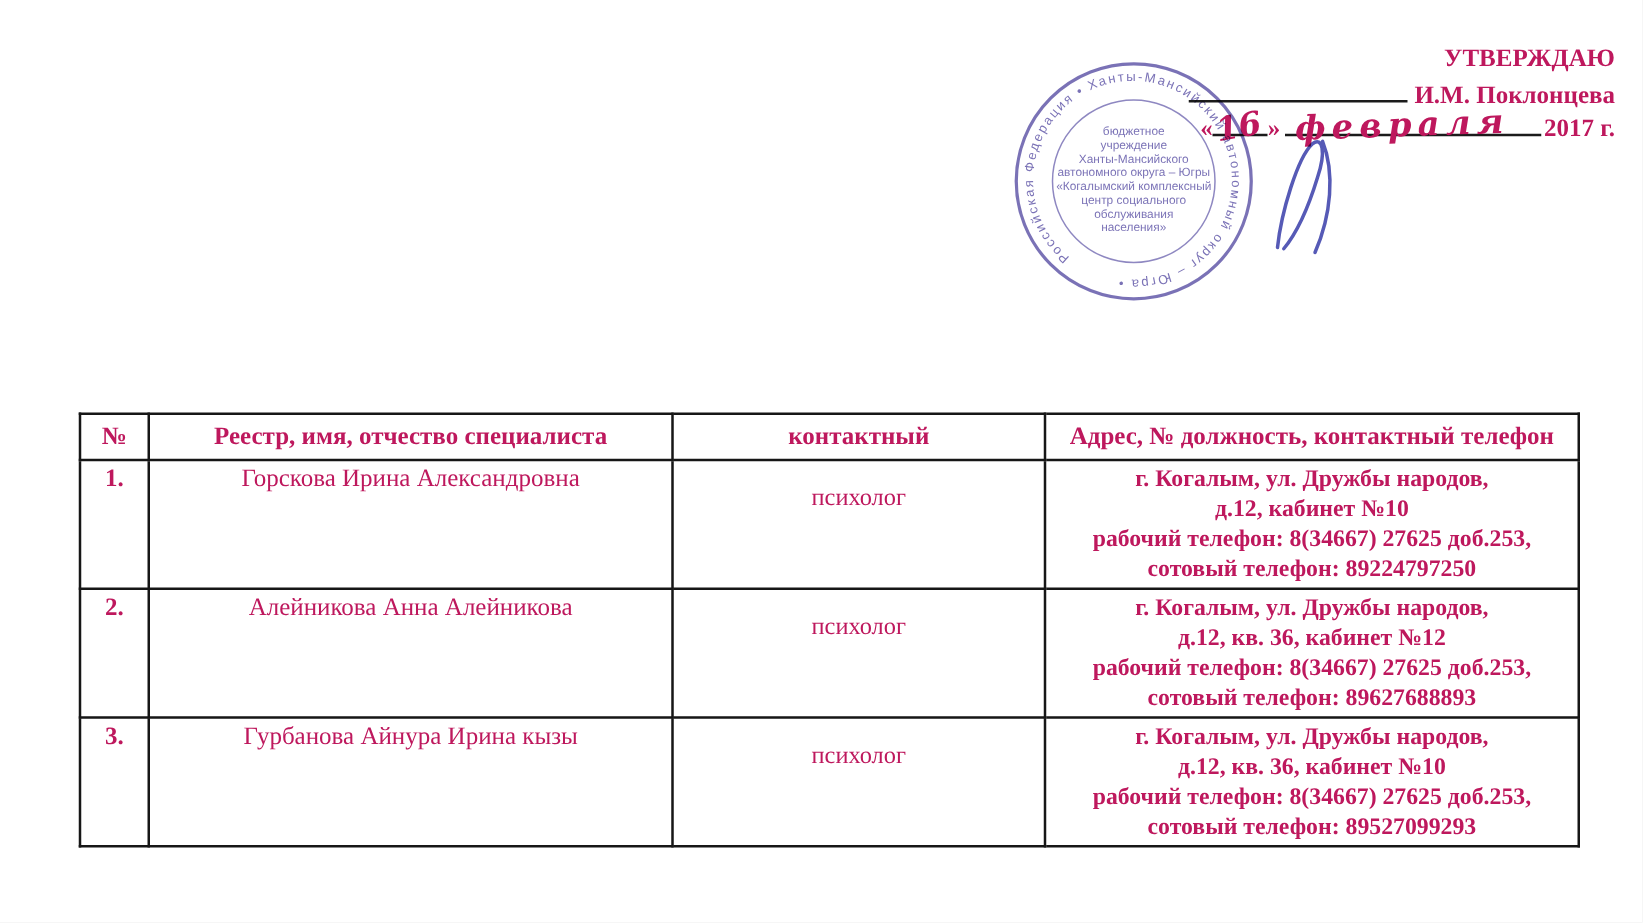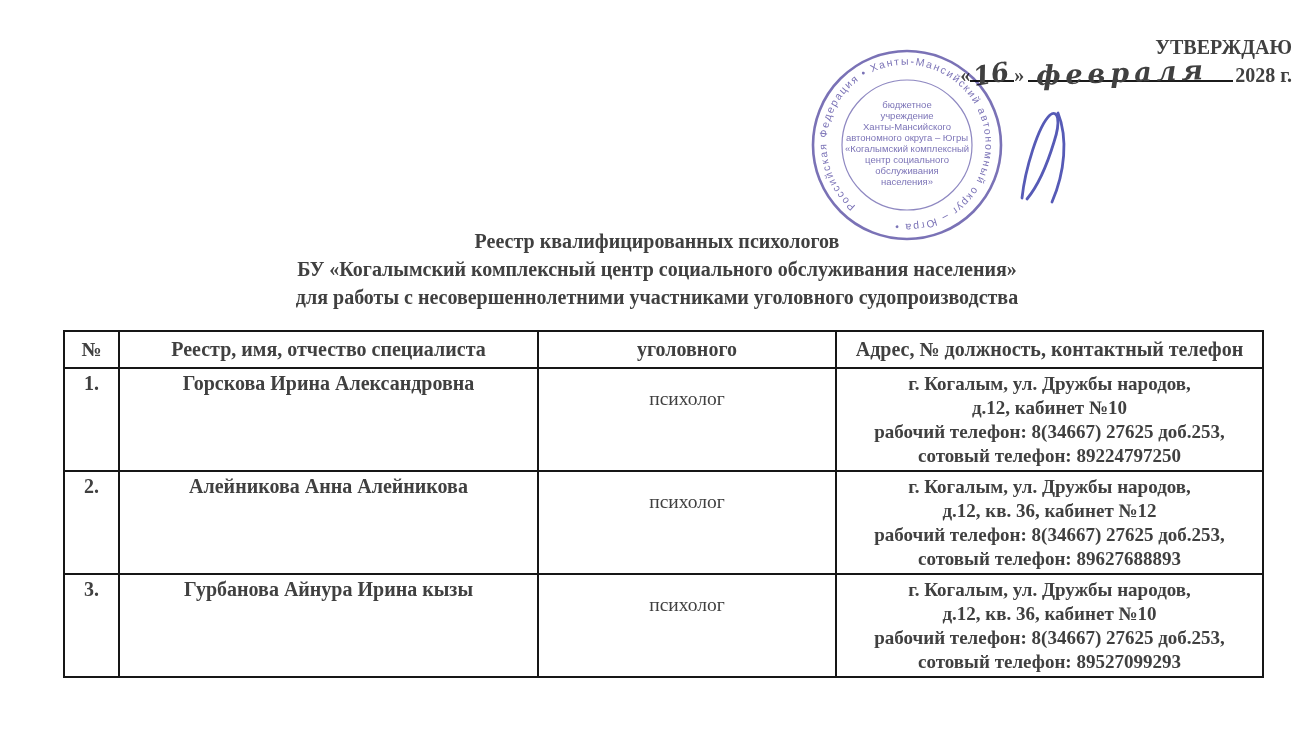--- a/index.html
+++ b/index.html
@@ -3,21 +3,21 @@
 <meta charset="utf-8">
 <style>
   html,body{margin:0;padding:0;}
   body{background:#e8e8e8;}
   .page{
     position:relative;
     width:1314px;height:738px;
     background:#ffffff;
     overflow:hidden;
     font-family:"Liberation Serif", serif;
-    color:#404040;
+    color:#be185d;
   }
 
   
   .approval{
     position:absolute; top:36px; right:22px; width:480px;
     text-align:right;
     font-size:20px; font-weight:bold; line-height:23.5px;
     z-index:2;
   }
   .approval .pre{white-space:pre-line;}
@@ -79,36 +79,39 @@
     overflow:hidden;
   }
   .registry thead th{
     height:31px; vertical-align:middle;
     font-weight:bold; font-size:20px;
   }
   .registry tbody td{vertical-align:top;}
   .registry tbody tr{height:93px;}
   .registry tbody tr.last{height:98px;}
   td.cell-num{font-weight:bold; padding-top:3px;}
-  td.cell-name{font-weight:bold; padding-top:3px;}
+  td.cell-name{font-weight:normal; padding-top:3px;}
   td.cell-pos{font-weight:normal; font-size:19.5px; padding-top:19px;}
   td.cell-addr{
     font-weight:bold; font-size:19px; line-height:24px;
     white-space:pre-line; padding-top:3px;
   }
 </style>
 </head>
 <body>
 
 <div class="page">
 
   <div class="approval">
     <div>УТВЕРЖДАЮ</div>
+    <div class="sig-line">
+      <span class="blank sig-blank"></span><span>И.М. Поклонцева</span>
+    </div>
     <div class="date-line">
-      <span>«</span><span class="blank day-blank"><span class="hand day">16</span></span><span>»</span><span class="blank month-blank"><span class="hand month">февраля</span></span><span>2028 г.</span>
+      <span>«</span><span class="blank day-blank"><span class="hand day">16</span></span><span>»</span><span class="blank month-blank"><span class="hand month">февраля</span></span><span>2017 г.</span>
     </div>
   </div>
 
   <svg class="stamp" viewBox="0 0 198 198" aria-hidden="true">
     <g fill="none" stroke="#5d53a6">
       <circle cx="99" cy="99" r="94" stroke-width="2.6"></circle>
       <circle cx="99" cy="99" r="65" stroke-width="1.2" opacity="0.85"></circle>
     </g>
     <defs>
       <path id="ringpath" d="M 47.8,159.9 A 79.5 79.5 0 1 1 52.3,163.3" fill="none"></path>
@@ -128,36 +131,33 @@
     </g>
   </svg>
 
   <svg class="signature-svg" viewBox="0 0 115 100" aria-hidden="true">
     <g fill="none" stroke="#4348ae" stroke-width="2.8" stroke-linecap="round">
       <path d="M 30,90 C 33,62 46,18 58,7 C 66,1 69,13 62,34 C 55,57 45,79 35,91"></path>
       <path d="M 66,5 C 76,30 73,64 60,94"></path>
     </g>
   </svg>
 
-  <div class="doc-title">Реестр квалифицированных психологов
-БУ «Когалымский комплексный центр социального обслуживания населения»
-для работы с несовершеннолетними участниками уголовного судопроизводства</div>
 
   <table class="registry">
     <colgroup>
       <col style="width:55px">
         <col style="width:419px">
         <col style="width:298px">
         <col style="width:427px">
     </colgroup>
     <thead>
       <tr>
         <th>№</th>
         <th>Реестр, имя, отчество специалиста</th>
-        <th>уголовного</th>
+        <th>контактный</th>
         <th>Адрес, № должность, контактный телефон</th>
       </tr>
     </thead>
     <tbody>
       <tr>
         <td class="cell-num">1.</td>
         <td class="cell-name">Горскова Ирина Александровна</td>
         <td class="cell-pos">психолог</td>
         <td class="cell-addr">г. Когалым, ул. Дружбы народов,
 д.12, кабинет №10

